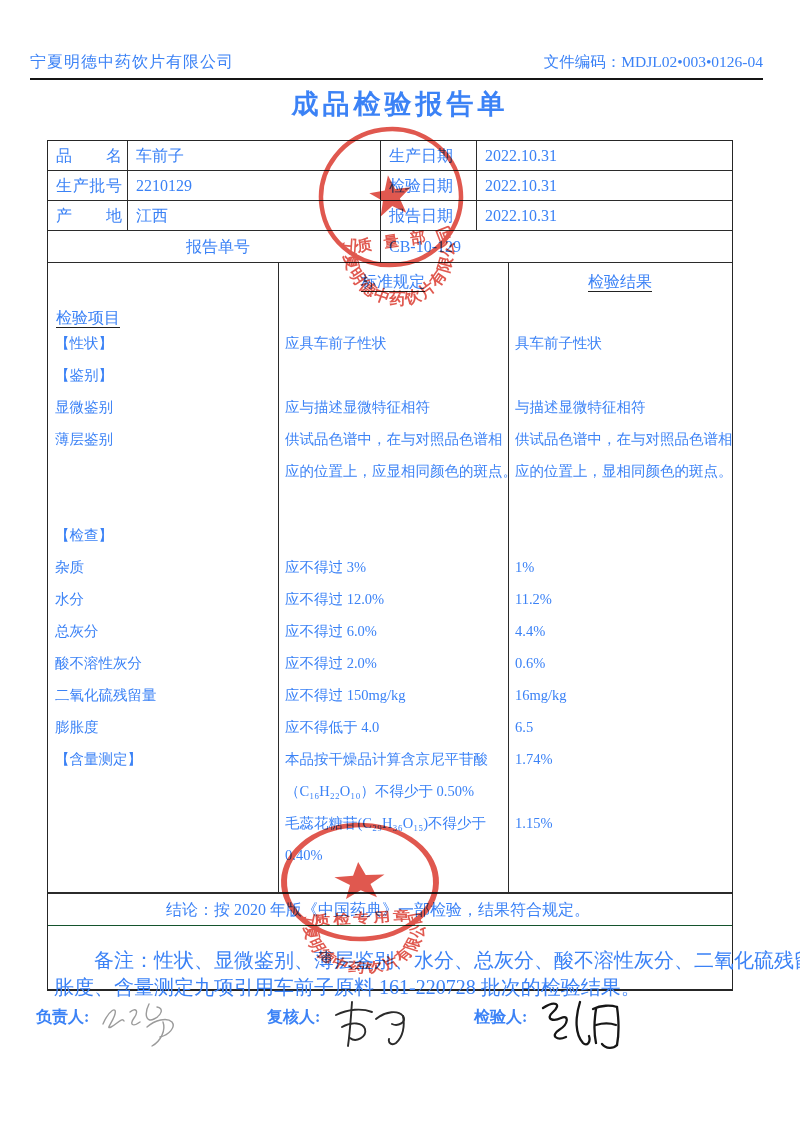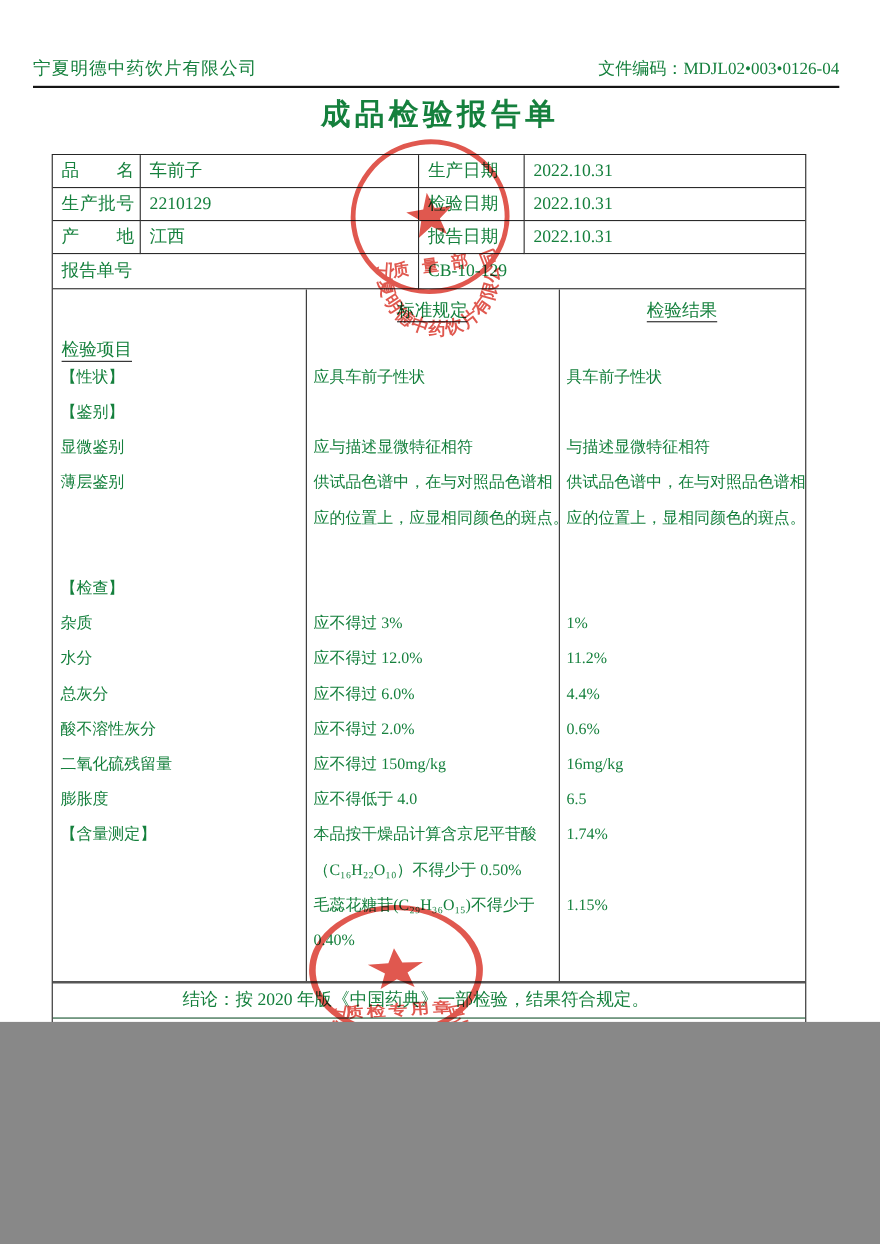--- a/index.html
+++ b/index.html
@@ -1,39 +1,39 @@
 <!DOCTYPE html>
 <html><head>
 <meta charset="utf-8">
 <style>
   * { box-sizing: border-box; margin: 0; padding: 0; }
   html,body { background:#888; }
   .page {
-    position: relative; width: 800px; height: 929px; margin: 0 auto;
-    background: #ffffff; color: #15803d; overflow: hidden;
+    position: relative; width: 800px; height: 1131px; margin: 0 auto;
+    background: #ffffff; color: #3b82f6; overflow: hidden;
     font-family: "Liberation Serif", "DejaVu Serif", serif;
   }
   .co-name { position:absolute; left:30px; top:52px; font-size:16px; letter-spacing:1px; }
   .doc-code { position:absolute; right:37px; top:52px; font-size:15.5px; }
   .header-rule { position:absolute; left:30px; top:78px; width:733px; border-top:2px solid #151515; }
   .title { position:absolute; left:0; top:86px; width:100%; text-align:center;
     font-family:"DejaVu Sans","Liberation Sans",sans-serif; font-weight:bold;
     font-size:27px; letter-spacing:4px; }
 
   .doc-table { position:absolute; left:47px; top:140px; width:686px; height:851px;
     border:1px solid #262626; border-bottom-width:2px; }
 
   
   .info-row { display:grid; grid-template-columns:80px 253px 96px 255px; height:30px; }
   .info-row > div { border-bottom:1px solid #2b2b2b; line-height:29px; font-size:16px; padding-left:8px; overflow:hidden; white-space:nowrap; }
   .info-row > div:nth-child(-n+3) { border-right:1px solid #2b2b2b; }
   .jlabel { display:inline-block; width:66px; text-align-last:justify; }
   .report-row { display:grid; grid-template-columns:333px 351px; height:32px; }
   .report-row > div { line-height:31px; font-size:16px; padding-left:8px; border-bottom:1px solid #2b2b2b; }
-  .report-row > div:first-child { border-right:1px solid #2b2b2b; }
+  .report-row > div:first-child { border-right:1px solid #2b2b2b;text-align:center; }
 
   
   .main-body { position:relative; height:630px; border-bottom:1px solid #2b2b2b; overflow:hidden; }
   .vline { position:absolute; top:0; bottom:0; width:0; border-left:1px solid #2b2b2b; }
   .v1 { left:230px; } .v2 { left:460px; }
   .main-head { display:grid; grid-template-columns:230px 230px 224px; height:64px; padding-top:9px; font-size:16px; }
   .mh-left { padding-left:8px;margin-top:36px; }
   .mh-center { text-align:center; }
   .u { border-bottom:1px solid #222; padding-bottom:1px; }
   .main-row { display:grid; grid-template-columns:230px 230px 224px; height:32px; }

